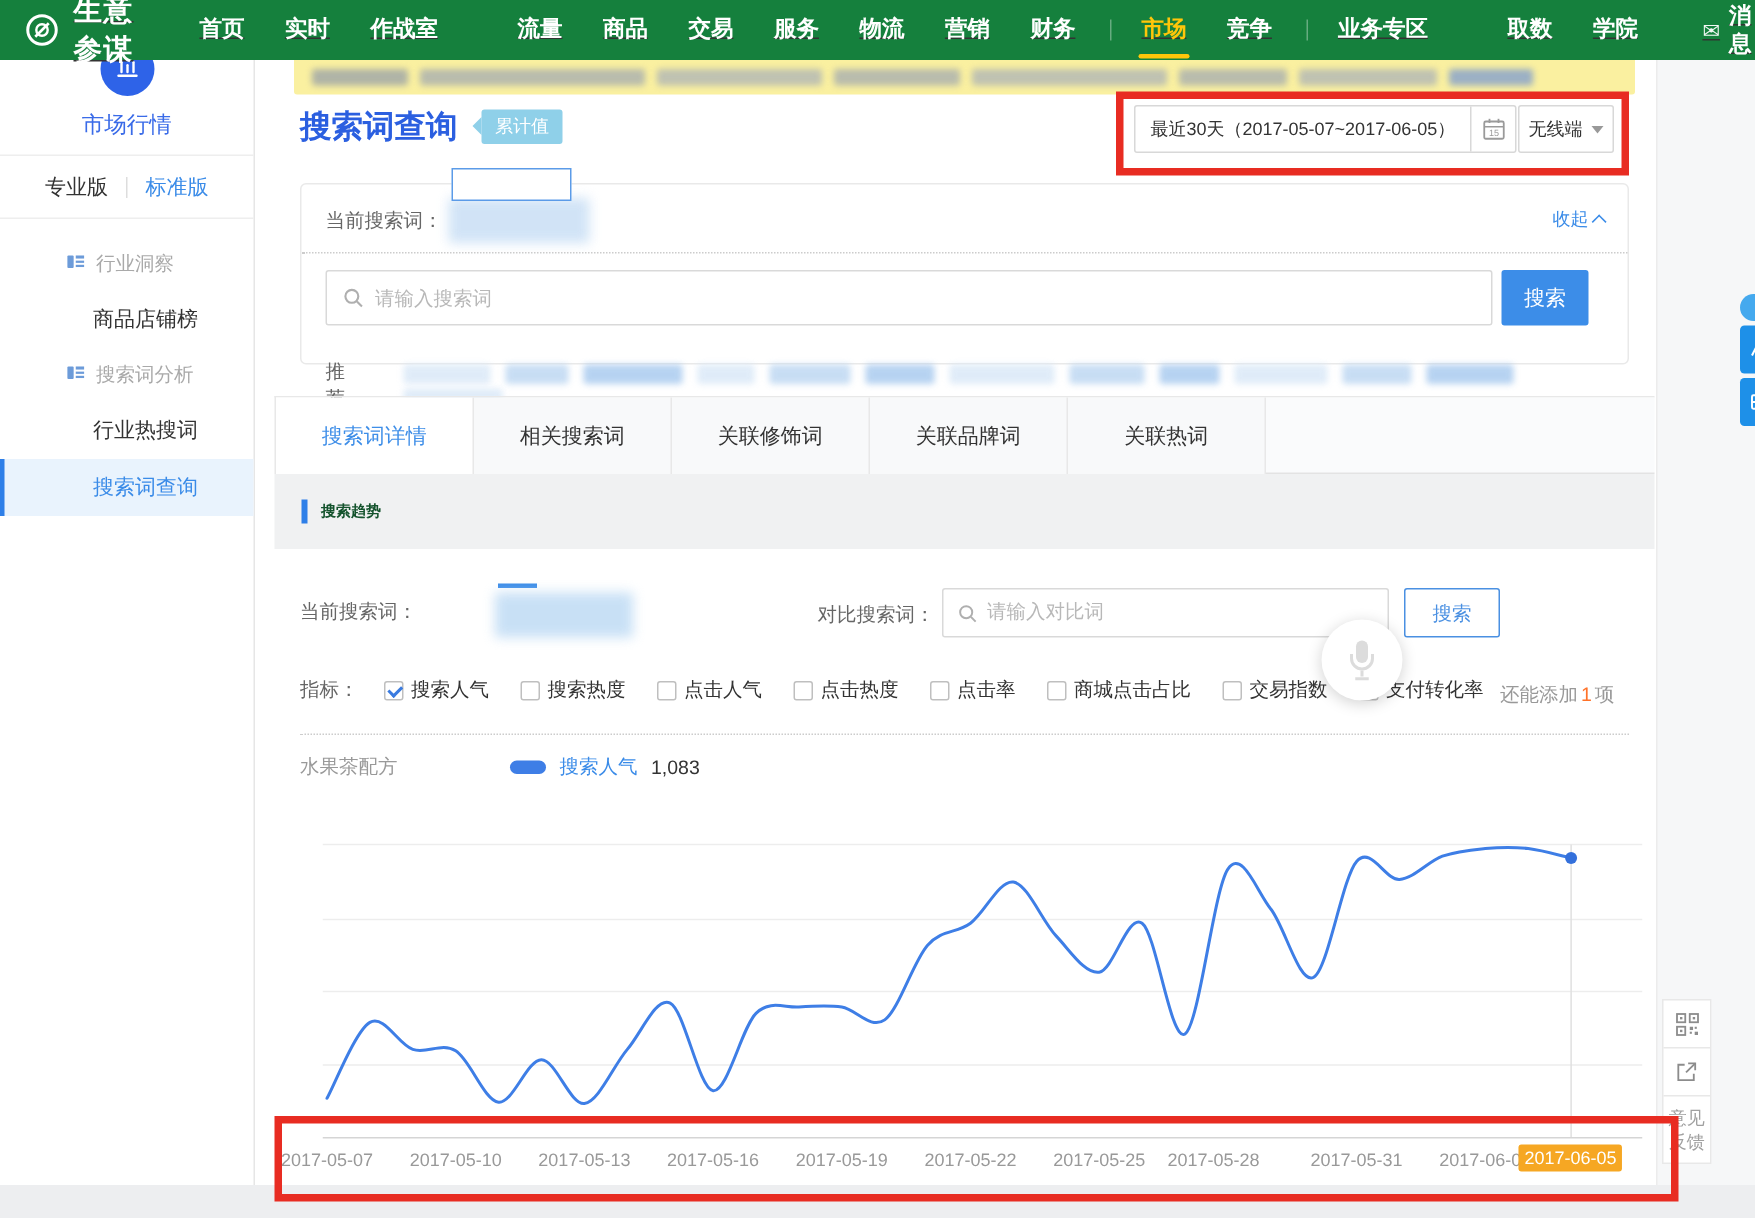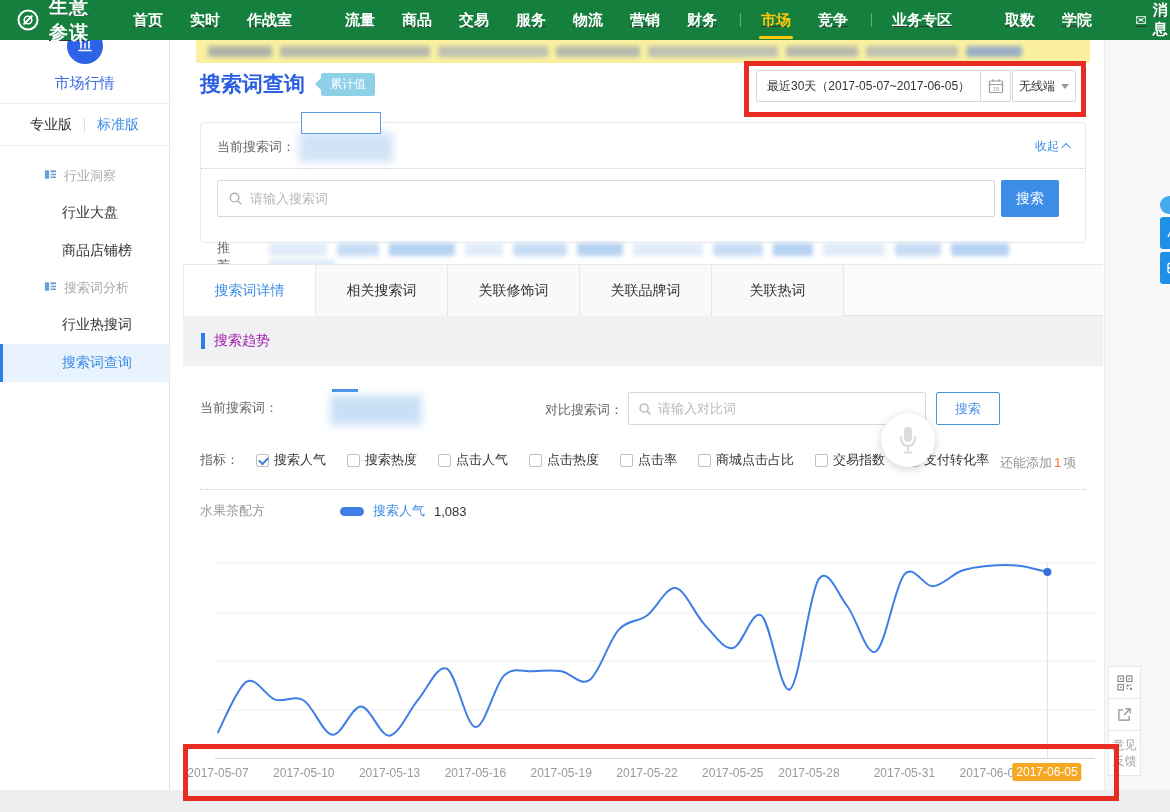--- a/index.html
+++ b/index.html
@@ -111,31 +111,31 @@
     border-top:1px solid #E8E8E8; border-left:1px solid #E8E8E8; background:transparent; z-index:3; }
   .tab { width:132px; height:52px; line-height:51px; text-align:center; font-size:14px; color:#333;
     background:#F8F9FA; border-right:1px solid #E8E8E8; border-bottom:1px solid #E3E3E3; cursor:pointer; }
   .tab.active { background:#fff; color:#3E8EE8; border-bottom:1px solid #fff; }
   .tab-filler { flex:1; border-bottom:1px solid #E3E3E3; background:#FAFBFC; }
 
   
   #trend-band { position:absolute; left:183px; top:316px; width:920px; height:50px; background:#F0F1F2;
     display:flex; align-items:center; padding-left:18px; gap:9px; z-index:3; }
   #trend-band .bar { width:4px; height:16px; background:#2E7FE8; }
-  #trend-band .txt { font-size:14px; font-weight:normal; color:#a21caf; }
+  #trend-band .txt { font-size:10px; font-weight:bold; color:#14532d; }
 
   #trend-cur-label { position:absolute; left:200px; top:399px; font-size:13px; color:#666; }
   #trend-cur-dash { position:absolute; left:332px; top:389px; width:26px; height:3px; background:#3A8BE8; }
   #trend-cur-blob { position:absolute; left:330px; top:395px; width:92px; height:30px;
     background:#BFDBF4; filter:blur(4px); opacity:.85; }
   #compare-label { position:absolute; left:545px; top:401px; font-size:13px; color:#666; }
   #compare-input { position:absolute; left:628px; top:392px; width:298px; height:33px;
     border:1px solid #D9D9D9; border-radius:2px; display:flex; align-items:center; padding:0 9px;
     gap:6px; background:#fff; }
-  #compare-input input { border:none; outline:none; flex:1; font-size:13px; font-family:Liberation Sans, sans-serif; }
+  #compare-input input { border:none; outline:none; flex:1; font-size:13px; font-family:Liberation Mono, monospace; }
   #compare-input input::placeholder { color:#B8B8B8; }
   #compare-btn { position:absolute; left:936px; top:392px; width:64px; height:33px; background:#fff;
     border:1px solid #4A90E2; color:#4A90E2; border-radius:2px; font-size:13px; cursor:pointer;
     font-family:inherit; }
 
   #metrics-row { position:absolute; left:200px; top:451px; display:flex; align-items:center; gap:21px; }
   #metrics-row .m-lbl { font-size:13px; color:#666; margin-right:-4px; }
   .metric { display:flex; align-items:center; gap:5px; cursor:pointer; }
   .cb { width:13px; height:13px; border:1px solid #BFBFBF; border-radius:2px; background:#fff;
     position:relative; }
@@ -260,21 +260,20 @@
           <span><svg width="13" height="13" viewBox="0 0 14 14">
               <g fill="#6C9BD9">
                 <rect x="1" y="2.5" width="4.5" height="9" rx="0.8"></rect>
                 <rect x="7" y="2.5" width="6" height="2.2"></rect>
                 <rect x="7" y="6.2" width="6" height="1.6"></rect>
                 <rect x="7" y="9.2" width="6" height="1.6"></rect>
               </g>
             </svg></span>
           <span>行业洞察</span>
         </div>
-        <div class="sb-item">行业大盘</div>
         <div class="sb-item">商品店铺榜</div>
         <div class="sb-group">
           <span><svg width="13" height="13" viewBox="0 0 14 14">
               <g fill="#6C9BD9">
                 <rect x="1" y="2.5" width="4.5" height="9" rx="0.8"></rect>
                 <rect x="7" y="2.5" width="6" height="2.2"></rect>
                 <rect x="7" y="6.2" width="6" height="1.6"></rect>
                 <rect x="7" y="9.2" width="6" height="1.6"></rect>
               </g>
             </svg></span>

